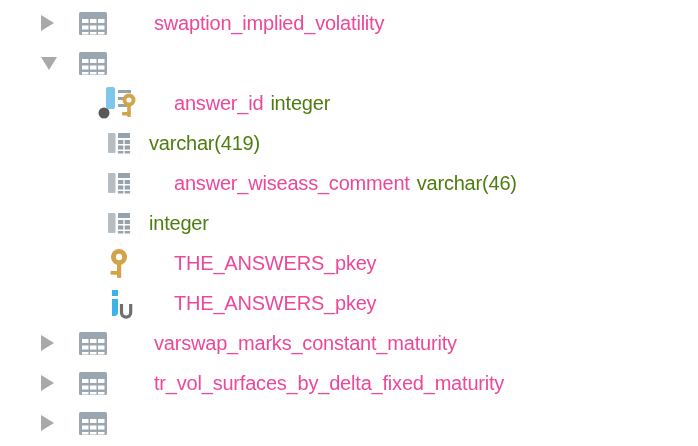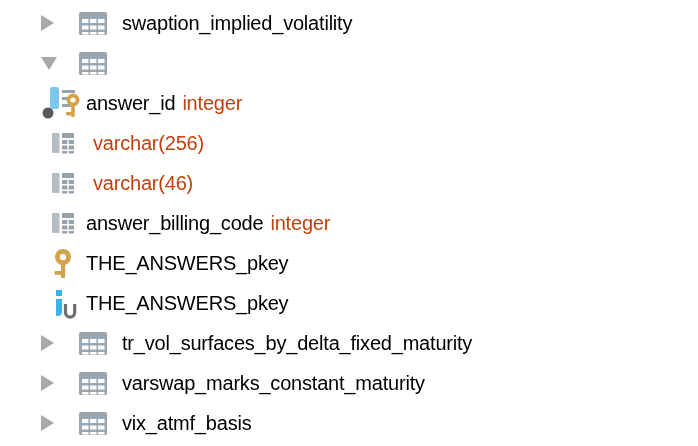--- a/index.html
+++ b/index.html
@@ -3,26 +3,26 @@
 <meta charset="utf-8">
 <style>
   html,body{margin:0;padding:0;}
   body{
     width:698px;height:446px;background:#ffffff;overflow:hidden;
     font-family:"Liberation Sans", sans-serif;
   }
   .tree{padding-top:3px;}
   .row{display:flex;align-items:center;height:40px;}
   .row.l0{padding-left:40px;}
-  .row.l1{padding-left:40px;}
+  .row.l1{padding-left:96px;}
   .expander{width:38px;display:flex;align-items:center;justify-content:flex-start;}
   .icon-slot{width:44px;display:flex;align-items:center;justify-content:flex-start;}
   .row.l1 .icon-slot{width:46px;justify-content:center;}
-  .label{font-size:20px;color:#000000;white-space:pre;letter-spacing:-0.2px;}
-  .detail{font-size:20px;color:#c2410c;margin-left:7px;white-space:pre;letter-spacing:-0.2px;}
+  .label{font-size:20px;color:#ec4899;white-space:pre;letter-spacing:-0.2px;margin-left:32px;}
+  .detail{font-size:20px;color:#4d7c0f;margin-left:7px;white-space:pre;letter-spacing:-0.2px;}
   svg{display:block;}
 </style>
 </head>
 <body>
 
 <div class="tree" id="tree">
     <div class="row l0">
       <span class="expander">
         <svg width="15" height="18" viewBox="0 0 15 18">
           <polygon points="1,1 14,9 1,17" fill="#A9A9A9"></polygon>
@@ -98,55 +98,55 @@
             <rect x="12" y="3" width="12" height="5"></rect>
             <rect x="12" y="10" width="5.3" height="4"></rect>
             <rect x="18.7" y="10" width="5.3" height="4"></rect>
             <rect x="12" y="15.5" width="5.3" height="4"></rect>
             <rect x="18.7" y="15.5" width="5.3" height="4"></rect>
             <rect x="12" y="21" width="5.3" height="2.5"></rect>
             <rect x="18.7" y="21" width="5.3" height="2.5"></rect>
           </g>
         </svg>
       </span>
-      <span class="detail">varchar(256)</span>
+      <span class="detail">varchar(419)</span>
     </div>
     <div class="row l1">
       <span class="icon-slot">
         <svg width="26" height="26" viewBox="0 0 26 26">
           <rect x="2" y="3" width="7.5" height="20" rx="1" fill="#B5BDC3"></rect>
           <g fill="#96A3AC">
             <rect x="12" y="3" width="12" height="5"></rect>
             <rect x="12" y="10" width="5.3" height="4"></rect>
             <rect x="18.7" y="10" width="5.3" height="4"></rect>
             <rect x="12" y="15.5" width="5.3" height="4"></rect>
             <rect x="18.7" y="15.5" width="5.3" height="4"></rect>
             <rect x="12" y="21" width="5.3" height="2.5"></rect>
             <rect x="18.7" y="21" width="5.3" height="2.5"></rect>
           </g>
         </svg>
       </span>
+      <span class="label">answer_wiseass_comment</span>
       <span class="detail">varchar(46)</span>
     </div>
     <div class="row l1">
       <span class="icon-slot">
         <svg width="26" height="26" viewBox="0 0 26 26">
           <rect x="2" y="3" width="7.5" height="20" rx="1" fill="#B5BDC3"></rect>
           <g fill="#96A3AC">
             <rect x="12" y="3" width="12" height="5"></rect>
             <rect x="12" y="10" width="5.3" height="4"></rect>
             <rect x="18.7" y="10" width="5.3" height="4"></rect>
             <rect x="12" y="15.5" width="5.3" height="4"></rect>
             <rect x="18.7" y="15.5" width="5.3" height="4"></rect>
             <rect x="12" y="21" width="5.3" height="2.5"></rect>
             <rect x="18.7" y="21" width="5.3" height="2.5"></rect>
           </g>
         </svg>
       </span>
-      <span class="label">answer_billing_code</span>
       <span class="detail">integer</span>
     </div>
     <div class="row l1">
       <span class="icon-slot">
         <svg width="26" height="31" viewBox="0 0 26 31">
           <g fill="#D2A348">
             <circle cx="13" cy="9" r="8"></circle>
             <rect x="11" y="15" width="4.2" height="15" rx="1"></rect>
             <rect x="4.5" y="23" width="7.5" height="3.8" rx="1"></rect>
           </g>
@@ -180,20 +180,44 @@
             <rect x="20" y="8" width="6.5" height="4"></rect>
             <rect x="4" y="14.5" width="6.5" height="4"></rect>
             <rect x="12" y="14.5" width="6.5" height="4"></rect>
             <rect x="20" y="14.5" width="6.5" height="4"></rect>
             <rect x="4" y="21" width="6.5" height="2.5"></rect>
             <rect x="12" y="21" width="6.5" height="2.5"></rect>
             <rect x="20" y="21" width="6.5" height="2.5"></rect>
           </g>
         </svg>
       </span>
+      <span class="label">varswap_marks_constant_maturity</span>
+    </div>
+    <div class="row l0">
+      <span class="expander">
+        <svg width="15" height="18" viewBox="0 0 15 18">
+          <polygon points="1,1 14,9 1,17" fill="#A9A9A9"></polygon>
+        </svg>
+      </span>
+      <span class="icon-slot">
+        <svg width="30" height="25" viewBox="0 0 30 25">
+          <rect x="1" y="1" width="28" height="23" rx="1.5" fill="#9AA7B0"></rect>
+          <g fill="#ffffff">
+            <rect x="4" y="8" width="6.5" height="4"></rect>
+            <rect x="12" y="8" width="6.5" height="4"></rect>
+            <rect x="20" y="8" width="6.5" height="4"></rect>
+            <rect x="4" y="14.5" width="6.5" height="4"></rect>
+            <rect x="12" y="14.5" width="6.5" height="4"></rect>
+            <rect x="20" y="14.5" width="6.5" height="4"></rect>
+            <rect x="4" y="21" width="6.5" height="2.5"></rect>
+            <rect x="12" y="21" width="6.5" height="2.5"></rect>
+            <rect x="20" y="21" width="6.5" height="2.5"></rect>
+          </g>
+        </svg>
+      </span>
       <span class="label">tr_vol_surfaces_by_delta_fixed_maturity</span>
     </div>
     <div class="row l0">
       <span class="expander">
         <svg width="15" height="18" viewBox="0 0 15 18">
           <polygon points="1,1 14,9 1,17" fill="#A9A9A9"></polygon>
         </svg>
       </span>
       <span class="icon-slot">
         <svg width="30" height="25" viewBox="0 0 30 25">
@@ -204,39 +228,14 @@
             <rect x="20" y="8" width="6.5" height="4"></rect>
             <rect x="4" y="14.5" width="6.5" height="4"></rect>
             <rect x="12" y="14.5" width="6.5" height="4"></rect>
             <rect x="20" y="14.5" width="6.5" height="4"></rect>
             <rect x="4" y="21" width="6.5" height="2.5"></rect>
             <rect x="12" y="21" width="6.5" height="2.5"></rect>
             <rect x="20" y="21" width="6.5" height="2.5"></rect>
           </g>
         </svg>
       </span>
-      <span class="label">varswap_marks_constant_maturity</span>
-    </div>
-    <div class="row l0">
-      <span class="expander">
-        <svg width="15" height="18" viewBox="0 0 15 18">
-          <polygon points="1,1 14,9 1,17" fill="#A9A9A9"></polygon>
-        </svg>
-      </span>
-      <span class="icon-slot">
-        <svg width="30" height="25" viewBox="0 0 30 25">
-          <rect x="1" y="1" width="28" height="23" rx="1.5" fill="#9AA7B0"></rect>
-          <g fill="#ffffff">
-            <rect x="4" y="8" width="6.5" height="4"></rect>
-            <rect x="12" y="8" width="6.5" height="4"></rect>
-            <rect x="20" y="8" width="6.5" height="4"></rect>
-            <rect x="4" y="14.5" width="6.5" height="4"></rect>
-            <rect x="12" y="14.5" width="6.5" height="4"></rect>
-            <rect x="20" y="14.5" width="6.5" height="4"></rect>
-            <rect x="4" y="21" width="6.5" height="2.5"></rect>
-            <rect x="12" y="21" width="6.5" height="2.5"></rect>
-            <rect x="20" y="21" width="6.5" height="2.5"></rect>
-          </g>
-        </svg>
-      </span>
-      <span class="label">vix_atmf_basis</span>
     </div>
   </div>
 
 </body></html>

